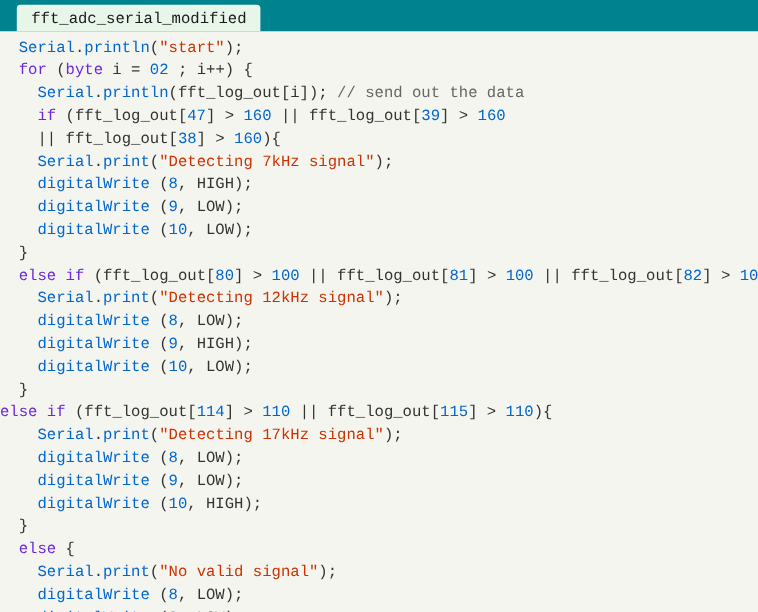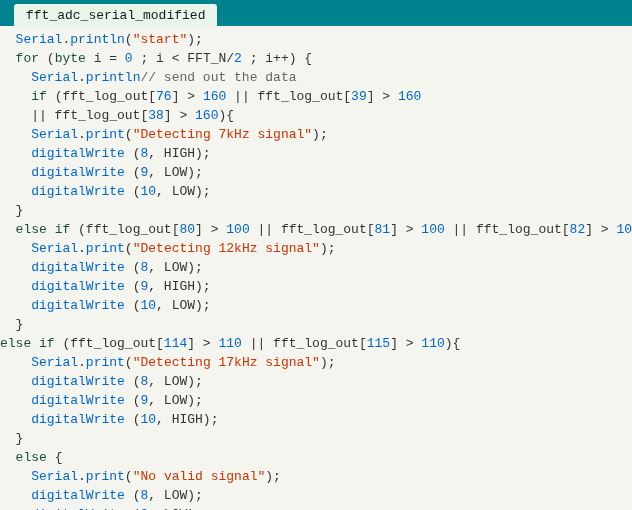--- a/index.html
+++ b/index.html
@@ -43,21 +43,21 @@
 
     .line {
       display: flex;
       align-items: baseline;
       line-height: 19px;
       white-space: pre;
       font-size: 13px;
     }
 
     
-    .kw { color: #14532d; font-weight: normal; } 
+    .kw { color: #6d28d9; font-weight: normal; } 
     .fn { color: #0066cc; } 
     .str { color: #cc3300; } 
     .num { color: #0066cc; } 
     .cmt { color: #666666; } 
     .plain { color: #333333; } 
     .punc { color: #333333; }
 
     span { font-family: 'Courier New', Courier, monospace; font-size: 13px; }
   </style>
 </head>
@@ -69,29 +69,29 @@
   </div>
 </div>
 
 <div class="code-area">
 
   <div class="line">
     <span class="plain">  </span><span class="fn">Serial</span><span class="plain">.</span><span class="fn">println</span><span class="punc">(</span><span class="str">"start"</span><span class="punc">);</span>
   </div>
 
   <div class="line">
-    <span class="plain">  </span><span class="kw">for</span><span class="plain"> (</span><span class="kw">byte</span><span class="plain"> i = </span><span class="num">0</span><span class="plain"> ; i &lt; FFT_N/</span><span class="num">2</span><span class="plain"> ; i++) {</span>
+    <span class="plain">  </span><span class="kw">for</span><span class="plain"> (</span><span class="kw">byte</span><span class="plain"> i = </span><span class="num">0</span><span class="num">2</span><span class="plain"> ; i++) {</span>
   </div>
 
   <div class="line">
-    <span class="plain">    </span><span class="fn">Serial</span><span class="plain">.</span><span class="fn">println</span><span class="cmt">// send out the data</span>
+    <span class="plain">    </span><span class="fn">Serial</span><span class="plain">.</span><span class="fn">println</span><span class="plain">(fft_log_out[i]); </span><span class="cmt">// send out the data</span>
   </div>
 
   <div class="line">
-    <span class="plain">    </span><span class="kw">if</span><span class="plain"> (fft_log_out[</span><span class="num">76</span><span class="plain">] &gt; </span><span class="num">160</span><span class="plain"> || fft_log_out[</span><span class="num">39</span><span class="plain">] &gt; </span><span class="num">160</span>
+    <span class="plain">    </span><span class="kw">if</span><span class="plain"> (fft_log_out[</span><span class="num">47</span><span class="plain">] &gt; </span><span class="num">160</span><span class="plain"> || fft_log_out[</span><span class="num">39</span><span class="plain">] &gt; </span><span class="num">160</span>
   </div>
 
   <div class="line">
     <span class="plain">    || fft_log_out[</span><span class="num">38</span><span class="plain">] &gt; </span><span class="num">160</span><span class="plain">){</span>
   </div>
 
   <div class="line">
     <span class="plain">    </span><span class="fn">Serial</span><span class="plain">.</span><span class="fn">print</span><span class="plain">(</span><span class="str">"Detecting 7kHz signal"</span><span class="plain">);</span>
   </div>
 

